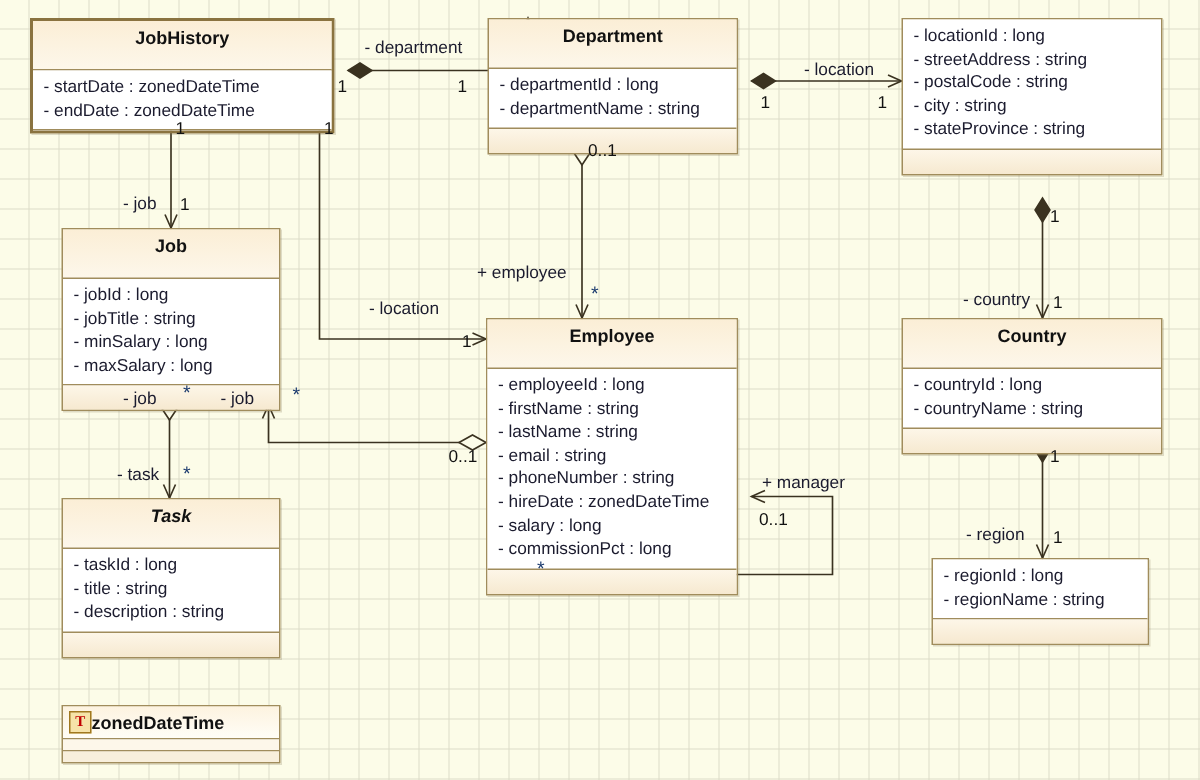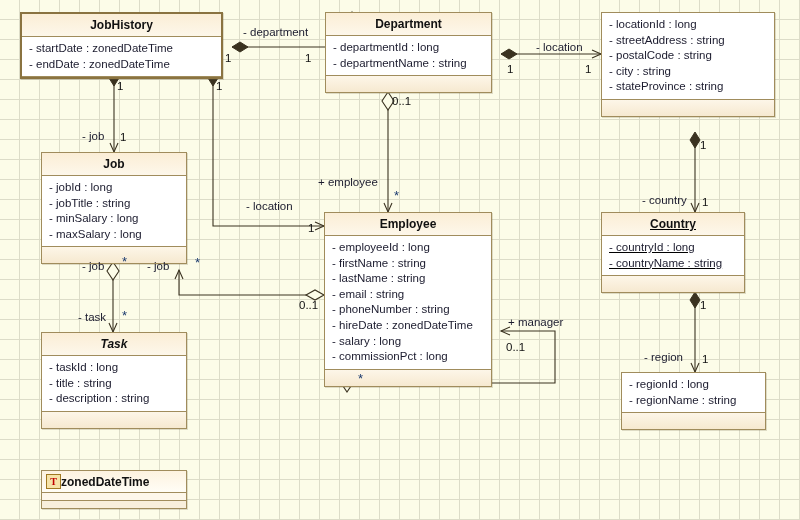--- a/index.html
+++ b/index.html
@@ -40,21 +40,21 @@
     box-shadow: 1px 1px 0 rgba(120,105,70,0.22);
   }
   .node.selected {
     border: 2px solid #8a7340;
   }
   .node-title {
     text-align: center;
     font-size: 12px;
     font-weight: bold;
     color: #111111;
-    padding: 4px 6px 4px 6px;
+    padding: 4px 6px 14px 6px;
     background: linear-gradient(to bottom, #fbeed6 0%, #fdf7ea 100%);
     border-bottom: 1px solid #a08c5c;
     line-height: 14px;
     white-space: nowrap;
     overflow: hidden;
   }
   .node.abstract .node-title {
     font-style: italic;
   }
   .node-attrs {
@@ -229,21 +229,21 @@
       <div class="attr">- lastName : string</div>
       <div class="attr">- email : string</div>
       <div class="attr">- phoneNumber : string</div>
       <div class="attr">- hireDate : zonedDateTime</div>
       <div class="attr">- salary : long</div>
       <div class="attr">- commissionPct : long</div>
     </div>
     <div class="node-ops"></div>
   </div>
 
-  <div class="node" style="left:601px; top:212px; width:144px;text-decoration:underline;">
+  <div class="node" style="left:601px; top:212px; width:174px;">
     <div class="node-title">Country</div>
     <div class="node-attrs">
       <div class="attr">- countryId : long</div>
       <div class="attr">- countryName : string</div>
     </div>
     <div class="node-ops"></div>
   </div>
 
   <div class="node abstract" style="left:41px; top:332px; width:146px;">
     <div class="node-title">Task</div>

